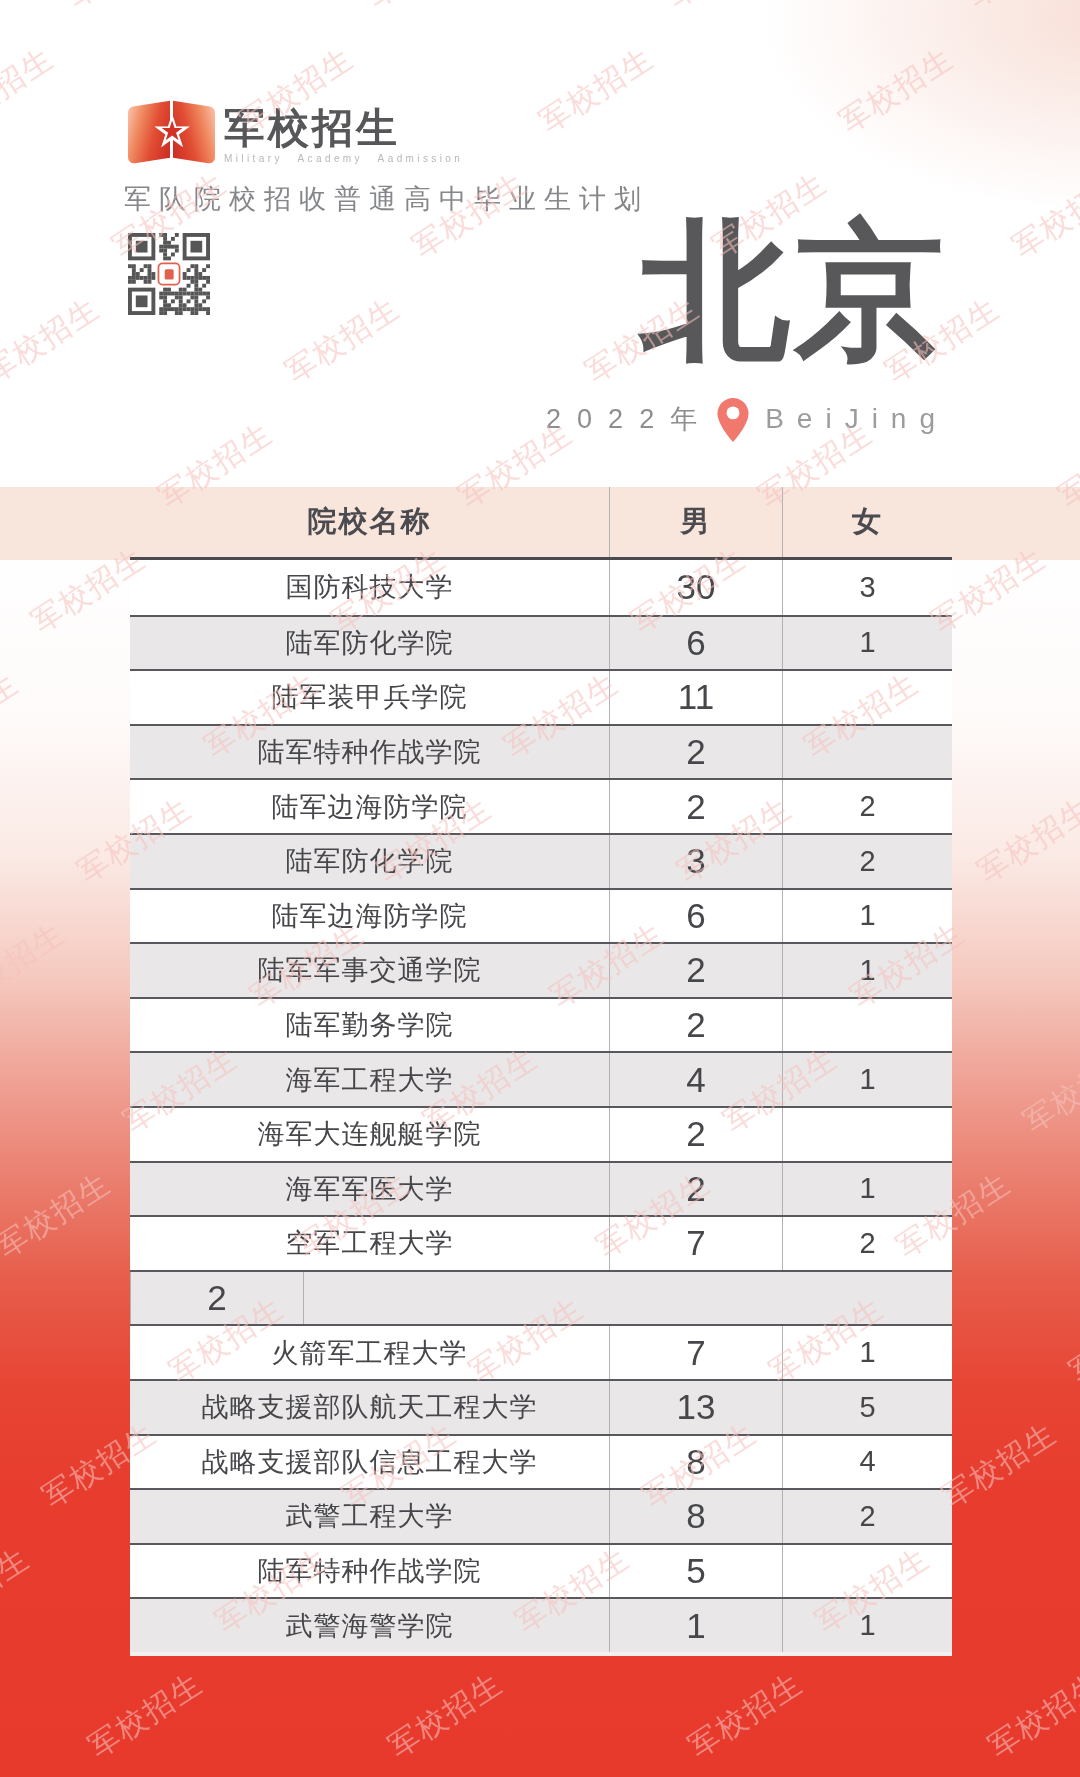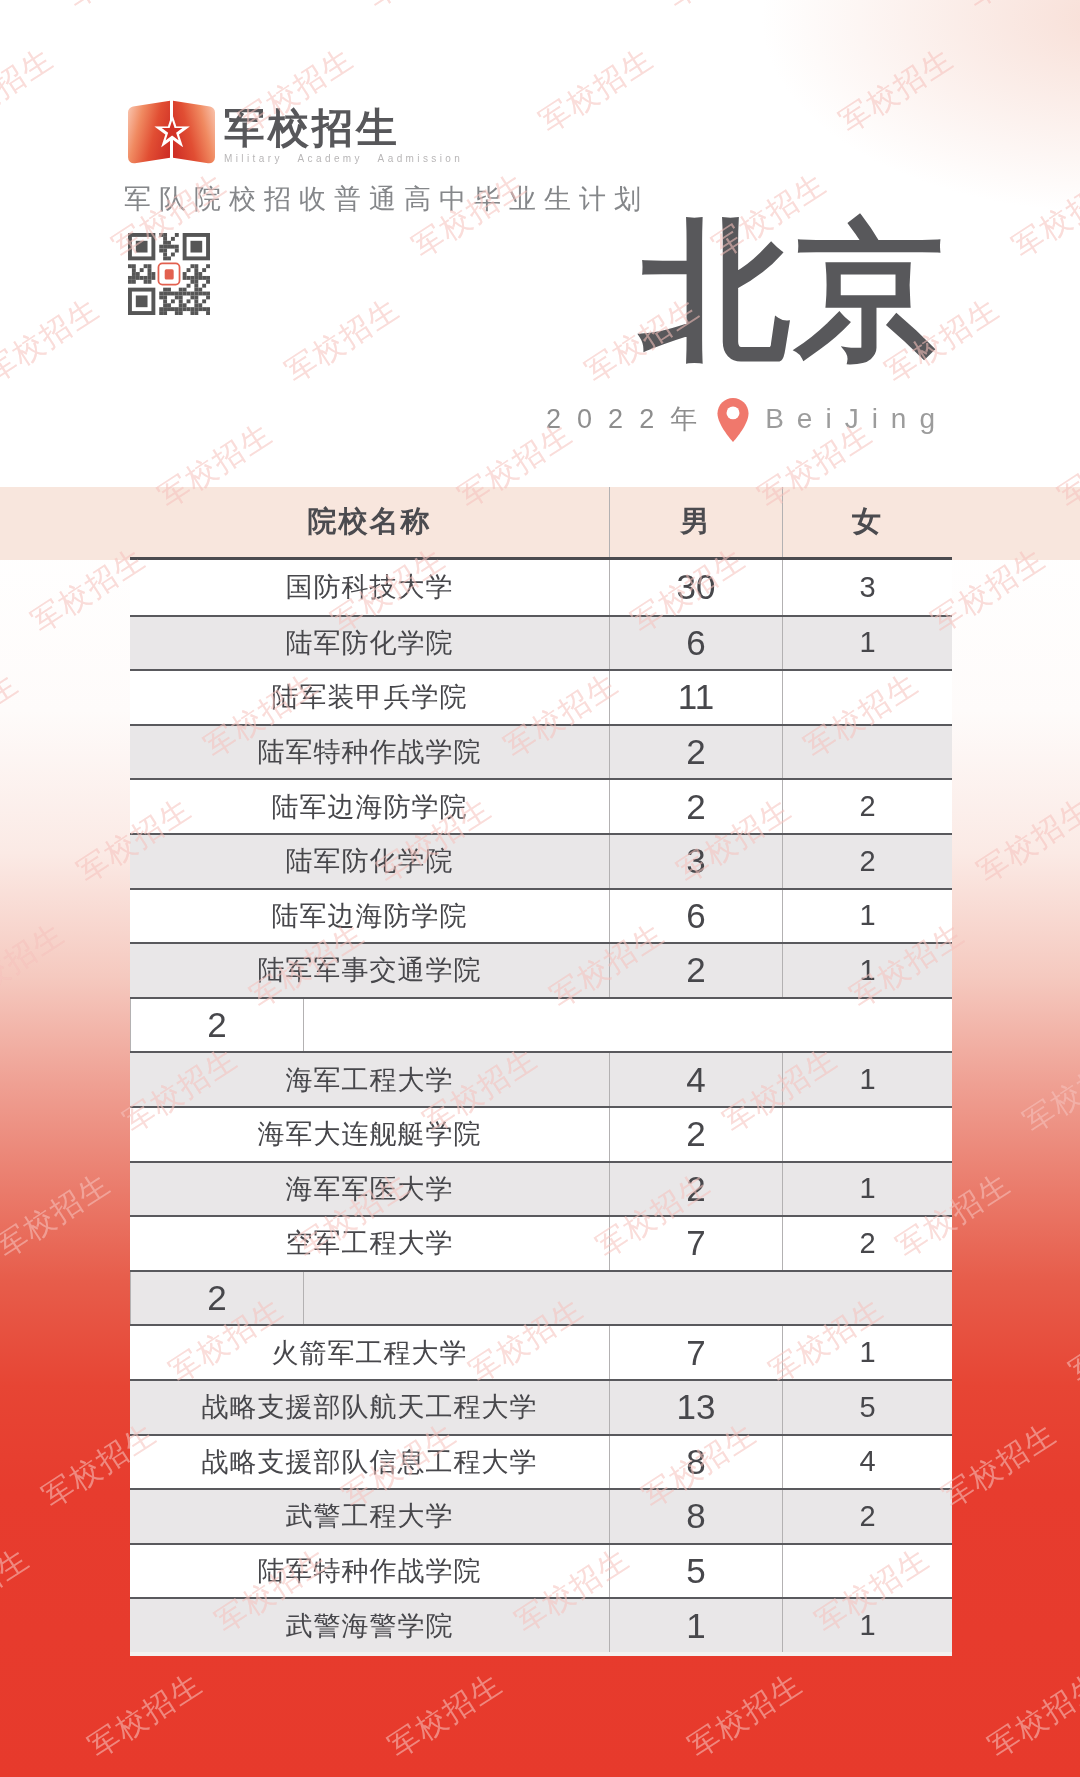--- a/index.html
+++ b/index.html
@@ -271,20 +271,21 @@
         <div class="cell c-name">陆军边海防学院</div>
         <div class="cell c-m">6</div>
         <div class="cell c-f">1</div>
       </div>
       <div class="trow alt">
         <div class="cell c-name">陆军军事交通学院</div>
         <div class="cell c-m">2</div>
         <div class="cell c-f">1</div>
       </div>
       <div class="trow">
+        <div class="cell c-name">陆军勤务学院</div>
         <div class="cell c-m">2</div>
         <div class="cell c-f"></div>
       </div>
       <div class="trow alt">
         <div class="cell c-name">海军工程大学</div>
         <div class="cell c-m">4</div>
         <div class="cell c-f">1</div>
       </div>
       <div class="trow">
         <div class="cell c-name">海军大连舰艇学院</div>

